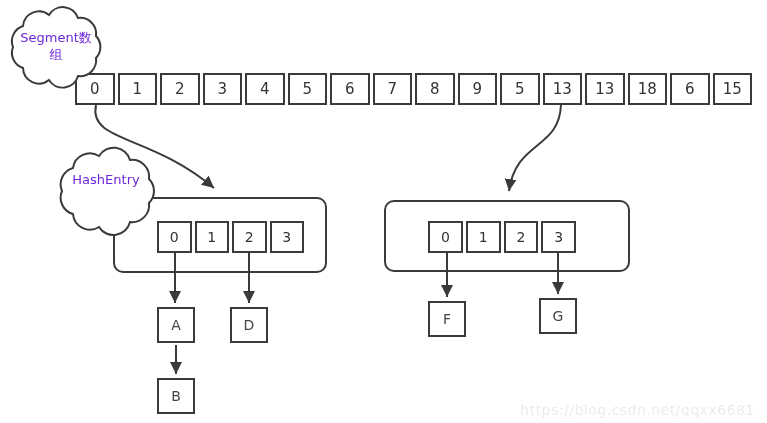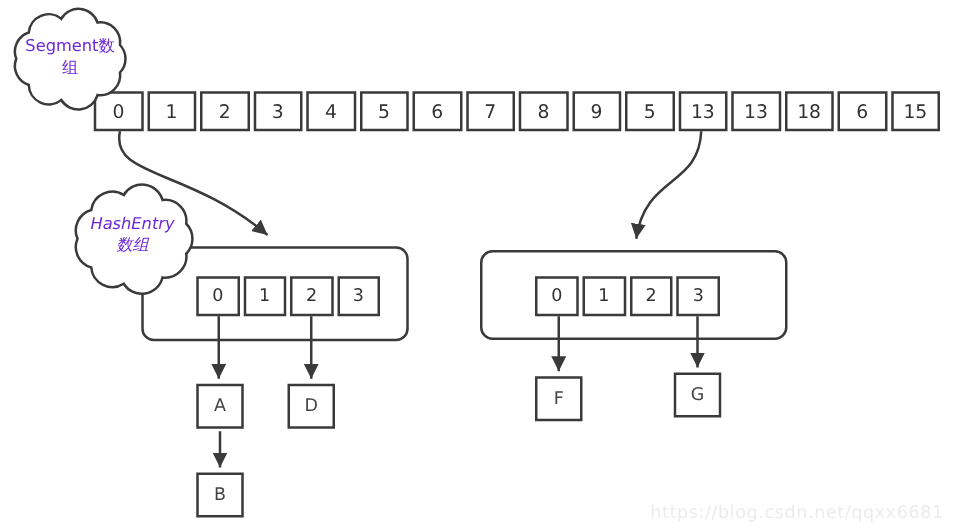--- a/index.html
+++ b/index.html
@@ -108,20 +108,19 @@
 
     <path d="M62,191 A17,17 0 0 1 73,168 A17,17 0 0 1 99,156 A17,17 0 0 1 130,160
              A17,17 0 0 1 149,179 A17,17 0 0 1 149,203 A17,17 0 0 1 130,222
              A17,17 0 0 1 99,227 A17,17 0 0 1 73,214 A17,17 0 0 1 62,191 Z" fill="#ffffff" stroke="#3a3a3a" stroke-width="2"></path>
   </svg>
 
   <div class="cloud-label" style="left:18px; top:30px; width:76px;">
     <div>Segment数</div>
     <div>组</div>
   </div>
-  <div class="cloud-label" style="left:66px; top:172px; width:80px;font-style:italic;">
+  <div class="cloud-label" style="left:66px; top:172px; width:80px;">
     <div>HashEntry</div>
-    <div>数组</div>
   </div>
 
   <div class="watermark">https://blog.csdn.net/qqxx6681</div>
 
 </div>
 
 </body></html>

